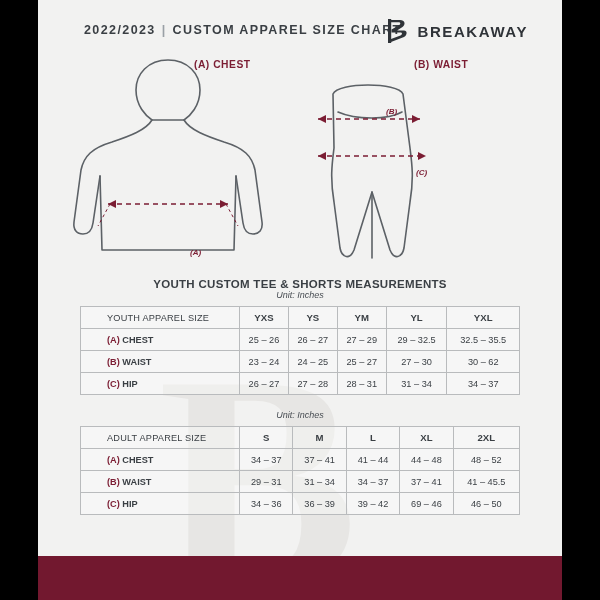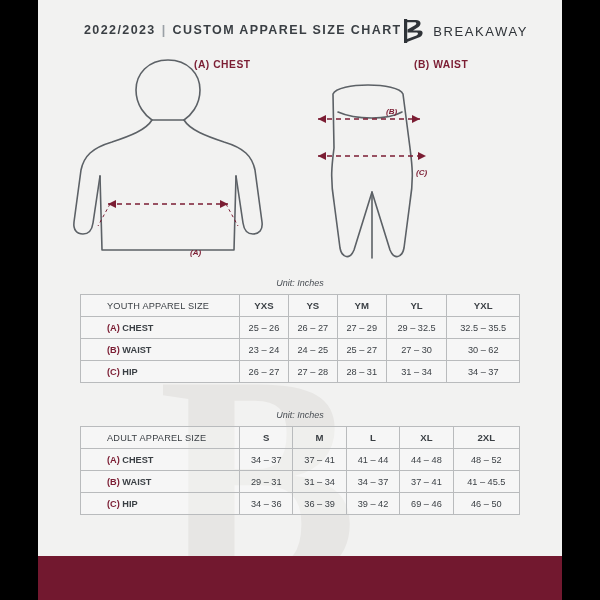--- a/index.html
+++ b/index.html
@@ -79,22 +79,22 @@
     display: flex;
     align-items: center;
     gap: 9px;
   }
   .brand-mark {
     width: 22px;
     height: 26px;
     position: relative;
   }
   .brand-name {
-    font-size: 13px;
-    font-weight: normal;
+    font-size: 15px;
+    font-weight: bold;
     letter-spacing: 1.6px;
     color: #2f3338;
   }
 
   
   .illus {
     position: absolute;
     left: 0;
     top: 52px;
     width: 524px;
@@ -245,20 +245,21 @@
         <span class="note-title">(A) CHEST</span>
       </div>
 
       <div class="note" style="left:376px; top:6px; width:112px;">
         <span class="note-title">(B) WAIST</span>
       </div>
 
     </div>
 
     <div class="section" style="top:278px;">
+      <div class="sect-title">YOUTH CUSTOM TEE &amp; SHORTS MEASUREMENTS</div>
       <div class="sect-sub">Unit: Inches</div>
       <table>
         <thead>
           <tr class="sect-head-row">
             <th class="rowhead">YOUTH APPAREL SIZE</th>
             <th class="colhead">YXS</th>
             <th class="colhead">YS</th>
             <th class="colhead">YM</th>
             <th class="colhead">YL</th>
             <th class="colhead">YXL</th>

